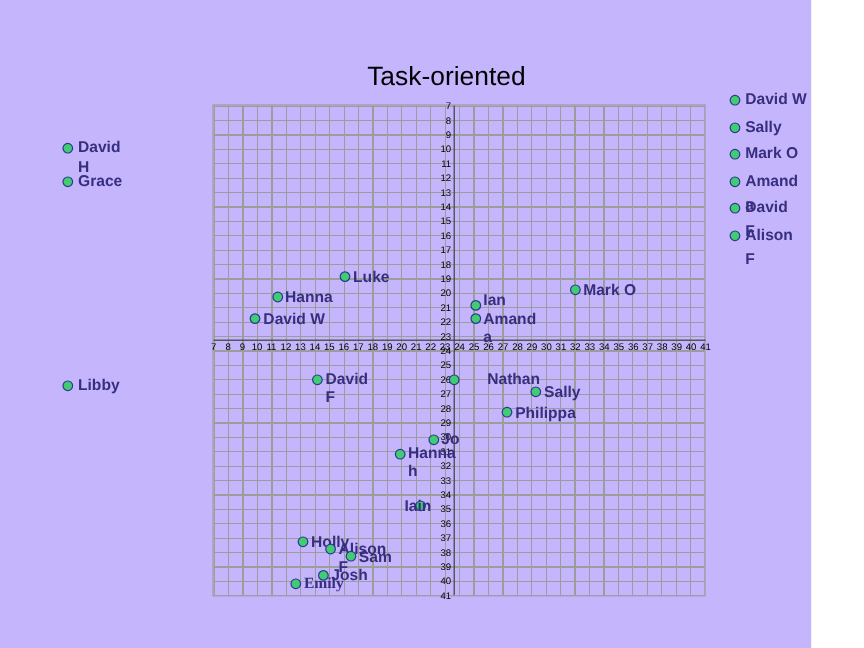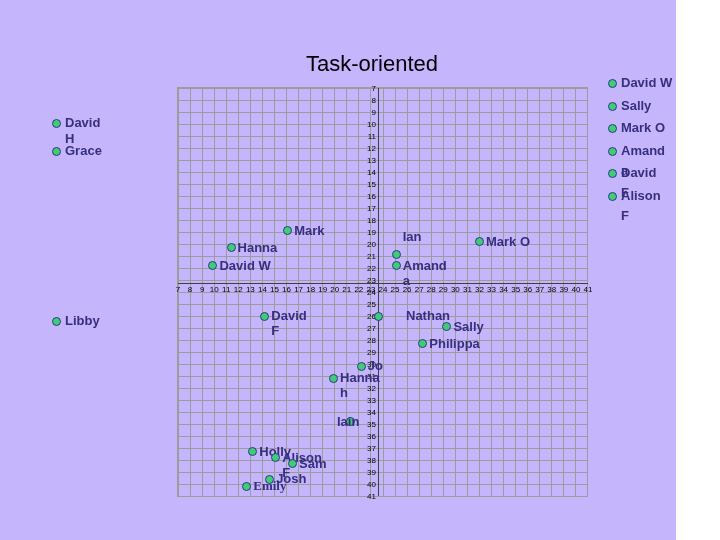--- a/index.html
+++ b/index.html
@@ -119,27 +119,27 @@
       <div class="tick xtick" style="left: 506.647px; top: 284.5px;">35</div>
       <div class="tick xtick" style="left: 518.706px; top: 284.5px;">36</div>
       <div class="tick xtick" style="left: 530.765px; top: 284.5px;">37</div>
       <div class="tick xtick" style="left: 542.824px; top: 284.5px;">38</div>
       <div class="tick xtick" style="left: 554.882px; top: 284.5px;">39</div>
       <div class="tick xtick" style="left: 566.941px; top: 284.5px;">40</div>
       <div class="tick xtick" style="left: 579px; top: 284.5px;">41</div>
     </div>
   <div id="points">
       <div class="marker" style="left: 283.235px; top: 226.3px; background: rgb(63, 205, 113); border-color: rgb(47, 53, 150);"></div>
-      <div class="pt-label" style="left: 294.235px; top: 222.8px; color: rgb(55, 47, 126);">Mark</div>
+      <div class="pt-label" style="left: 294.235px; top: 222.8px; color: rgb(55, 47, 126);">Luke</div>
       <div class="marker" style="left: 226.559px; top: 243.1px; background: rgb(63, 205, 113); border-color: rgb(47, 53, 150);"></div>
       <div class="pt-label" style="left: 237.559px; top: 239.6px; color: rgb(55, 47, 126);">Hanna</div>
       <div class="marker" style="left: 208.471px; top: 261.1px; background: rgb(63, 205, 113); border-color: rgb(47, 53, 150);"></div>
       <div class="pt-label" style="left: 219.471px; top: 257.6px; color: rgb(55, 47, 126);">David W</div>
       <div class="marker" style="left: 391.765px; top: 250.3px; background: rgb(63, 205, 113); border-color: rgb(47, 53, 150);"></div>
-      <div class="pt-label" style="left: 402.765px; top: 229px; color: rgb(55, 47, 126);">Ian</div>
+      <div class="pt-label" style="left: 402.765px; top: 242px; color: rgb(55, 47, 126);">Ian</div>
       <div class="marker" style="left: 391.765px; top: 261.1px; background: rgb(63, 205, 113); border-color: rgb(47, 53, 150);"></div>
       <div class="pt-label" style="left: 402.765px; top: 257.6px; color: rgb(55, 47, 126);">Amand
 a</div>
       <div class="marker" style="left: 474.971px; top: 237.1px; background: rgb(63, 205, 113); border-color: rgb(47, 53, 150);"></div>
       <div class="pt-label" style="left: 485.971px; top: 233.6px; color: rgb(55, 47, 126);">Mark O</div>
       <div class="marker" style="left: 260.324px; top: 311.5px; background: rgb(63, 205, 113); border-color: rgb(47, 53, 150);"></div>
       <div class="pt-label" style="left: 271.324px; top: 308px; color: rgb(55, 47, 126);">David
 F</div>
       <div class="marker" style="left: 373.676px; top: 311.5px; background: rgb(63, 205, 113); border-color: rgb(47, 53, 150);"></div>
       <div class="pt-label" style="left: 406px; top: 308px; color: rgb(55, 47, 126);">Nathan</div>

